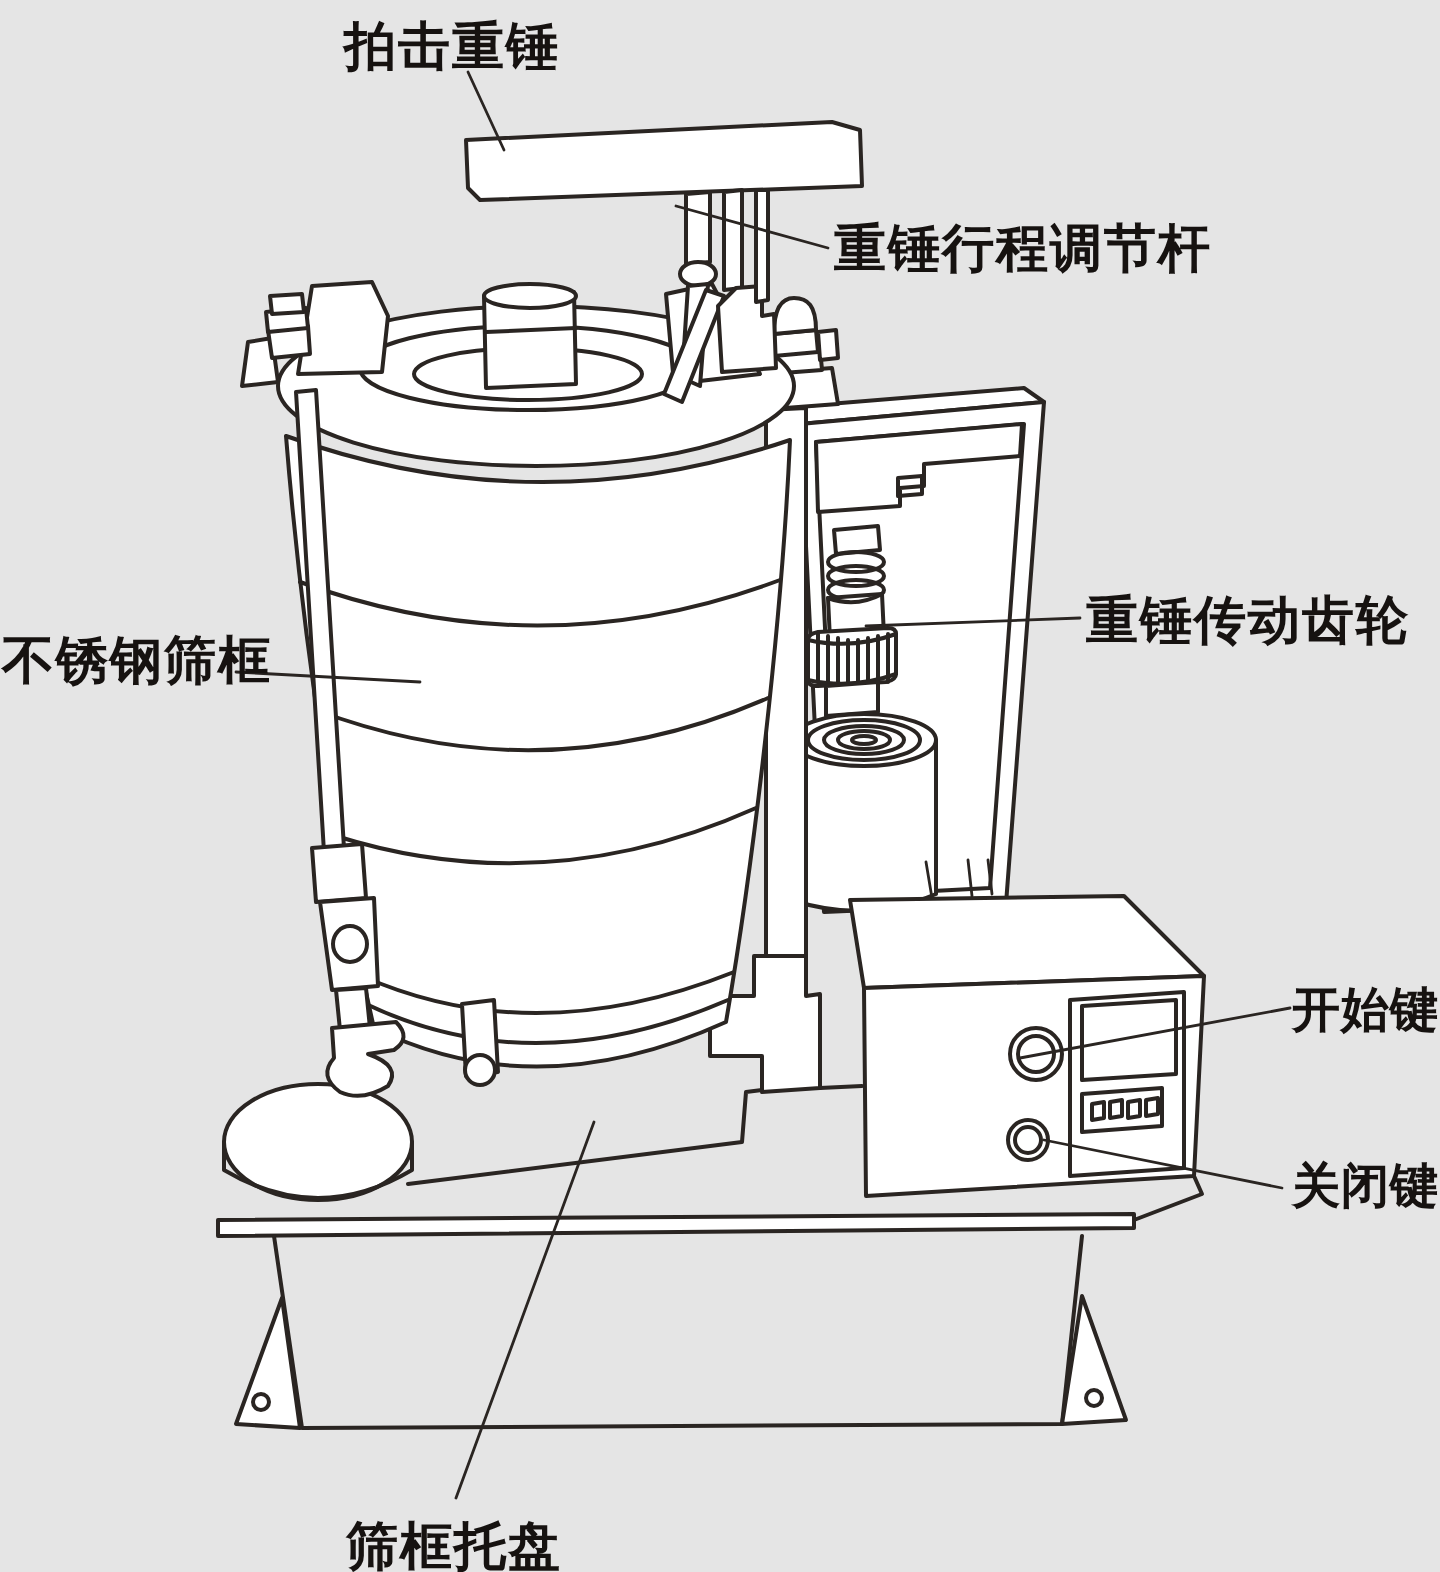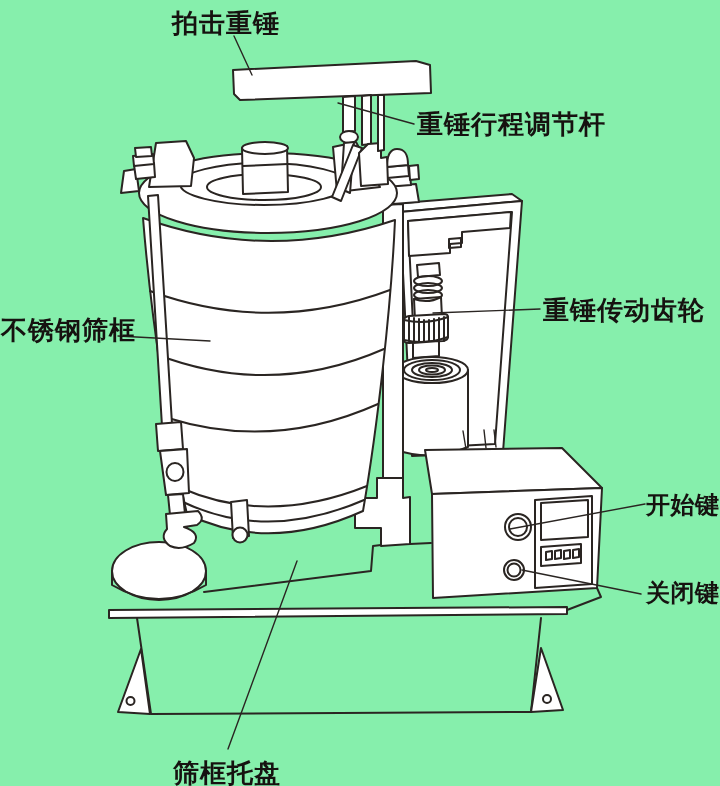--- a/index.html
+++ b/index.html
@@ -1,16 +1,16 @@
 <!DOCTYPE html>
 <html><head>
 <meta charset="utf-8">
 <style>
   html,body{margin:0;padding:0;background:#ffffff;}
-  .stage{position:relative;width:720px;height:786px;background:#86efac;overflow:hidden;
+  .stage{position:relative;width:720px;height:786px;background:#e5e5e5;overflow:hidden;
          font-family:"Liberation Sans","DejaVu Sans",sans-serif;}
   svg{position:absolute;left:0;top:0;}
   .ln{fill:none;stroke:#2a2522;stroke-width:2;stroke-linejoin:round;stroke-linecap:round;}
   .fw{fill:#ffffff;stroke:#2a2522;stroke-width:2;stroke-linejoin:round;stroke-linecap:round;}
   .thin{fill:none;stroke:#2a2522;stroke-width:1.4;stroke-linecap:round;}
   .lbl{font-weight:700;font-size:26px;fill:#161210;letter-spacing:1px;}
   .lbl-sm{font-weight:700;font-size:24px;fill:#161210;letter-spacing:0.5px;}
 </style>
 </head>
 <body>

